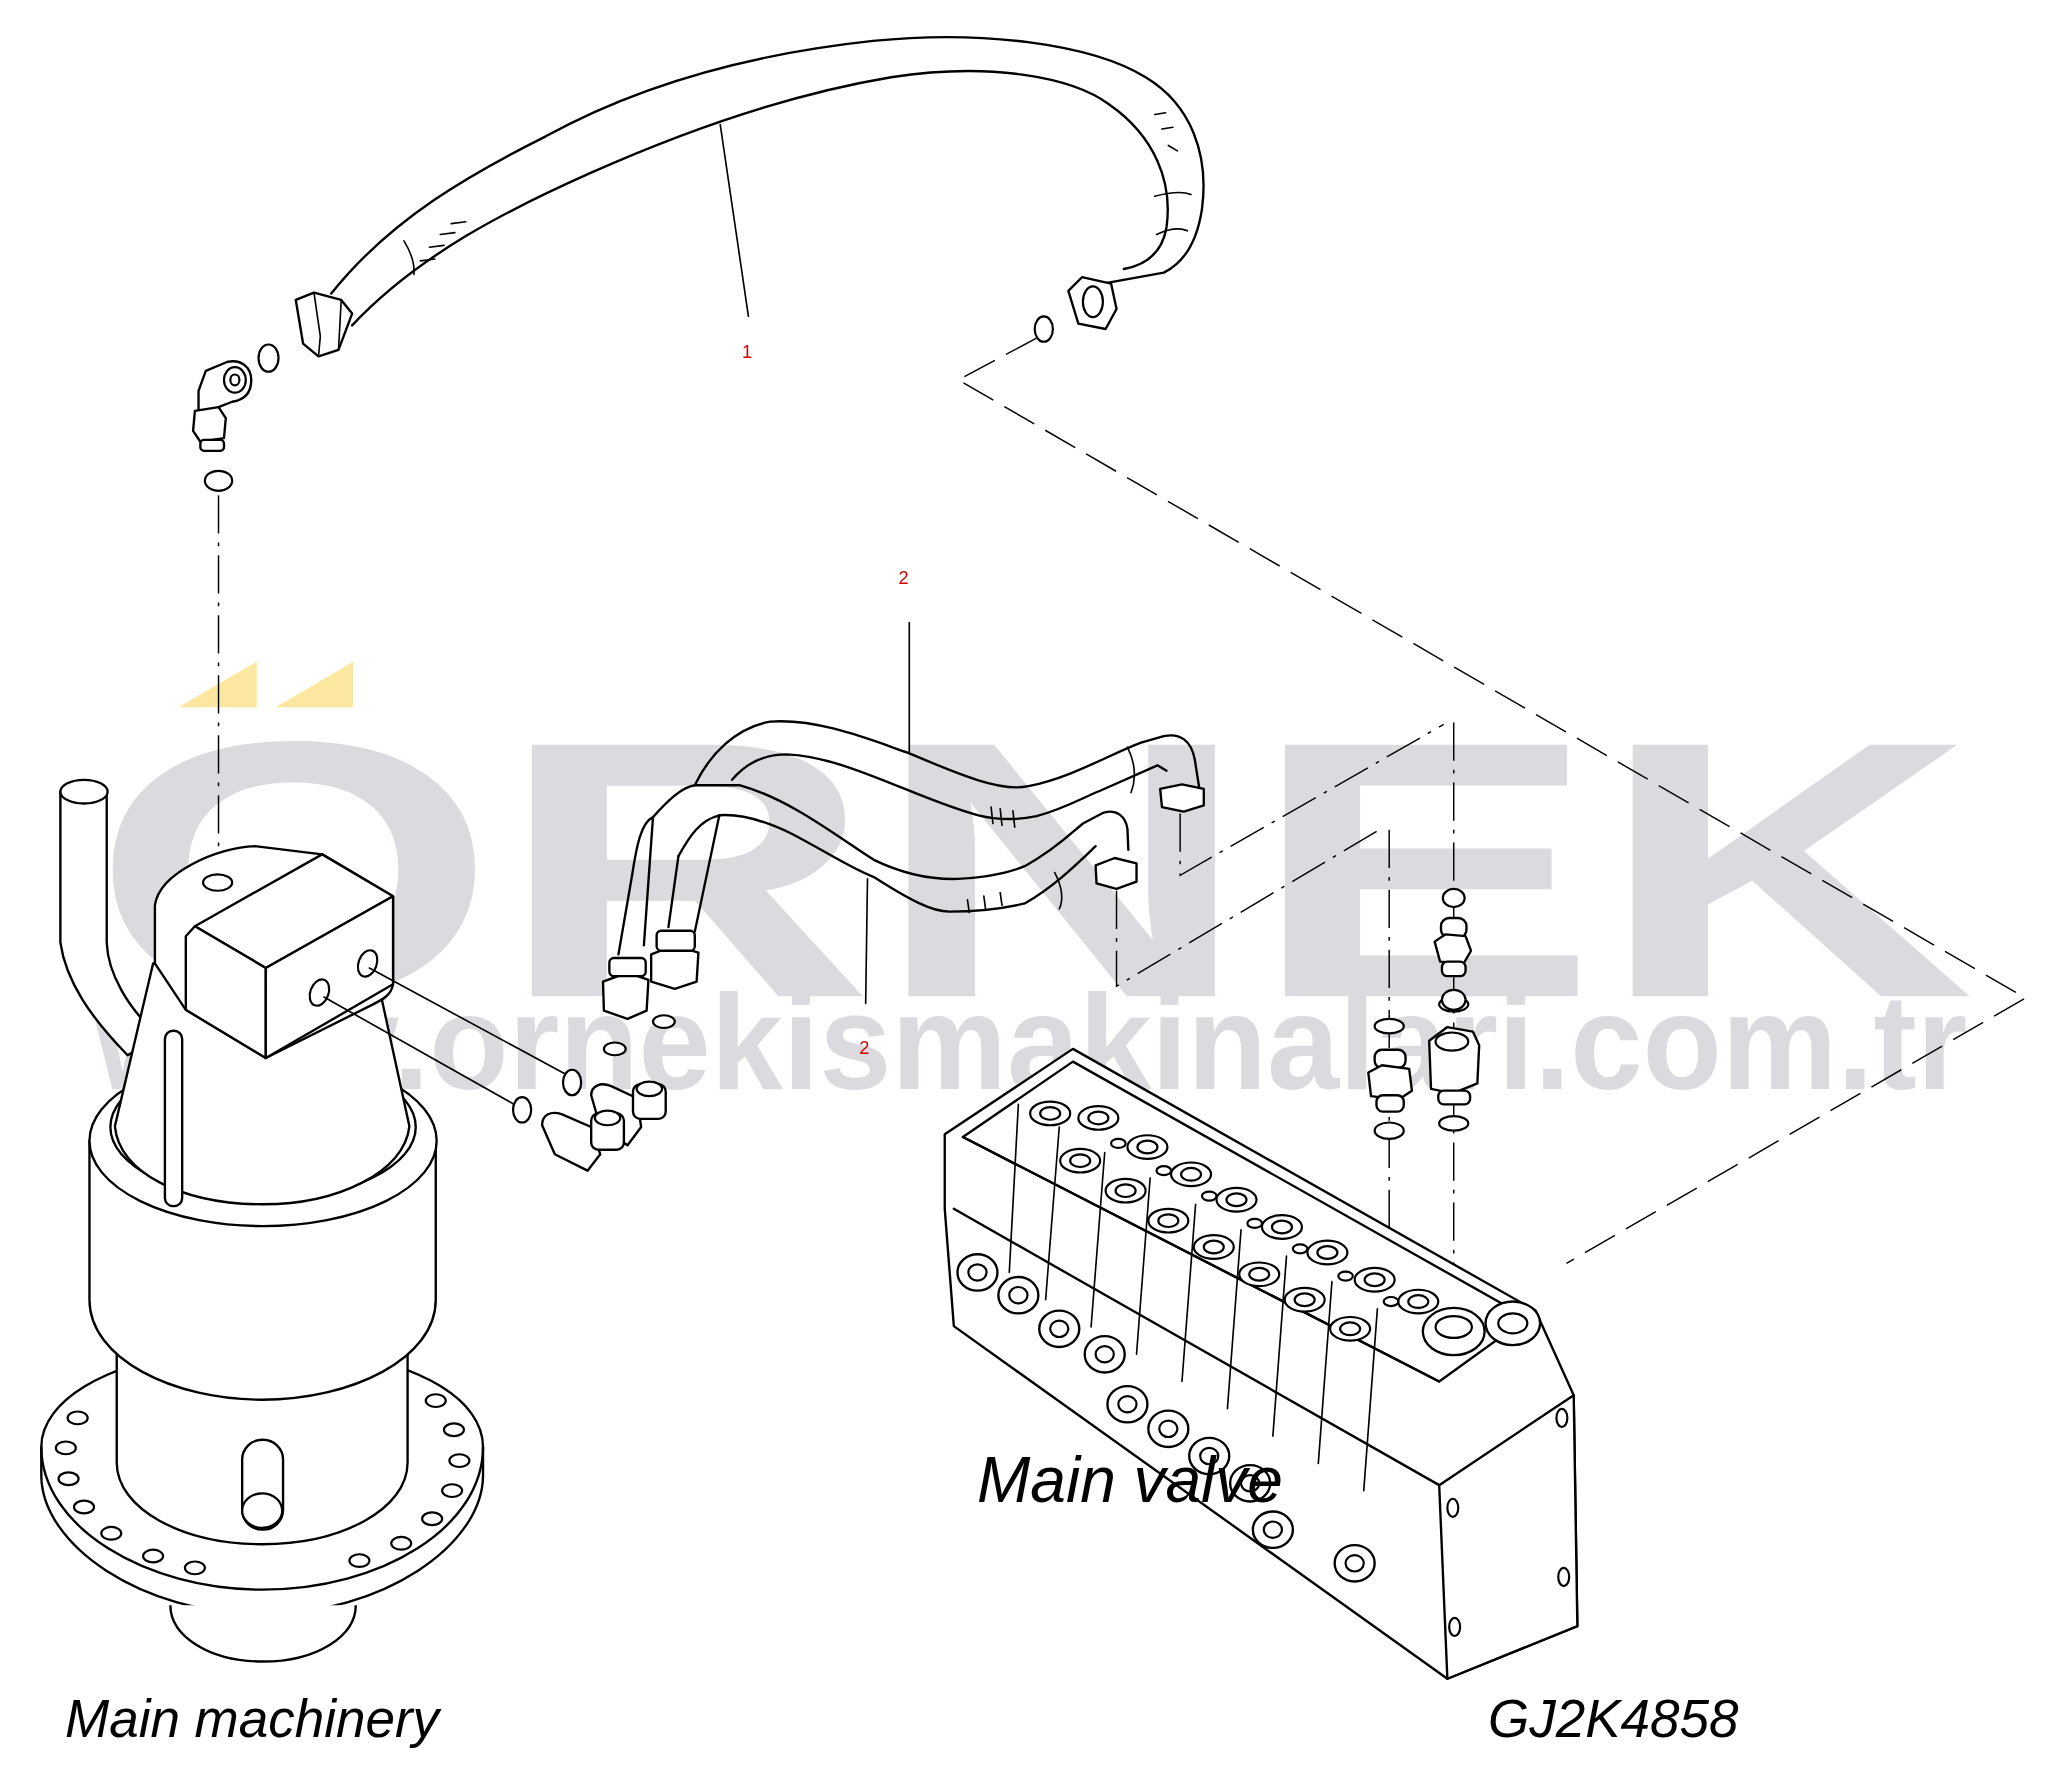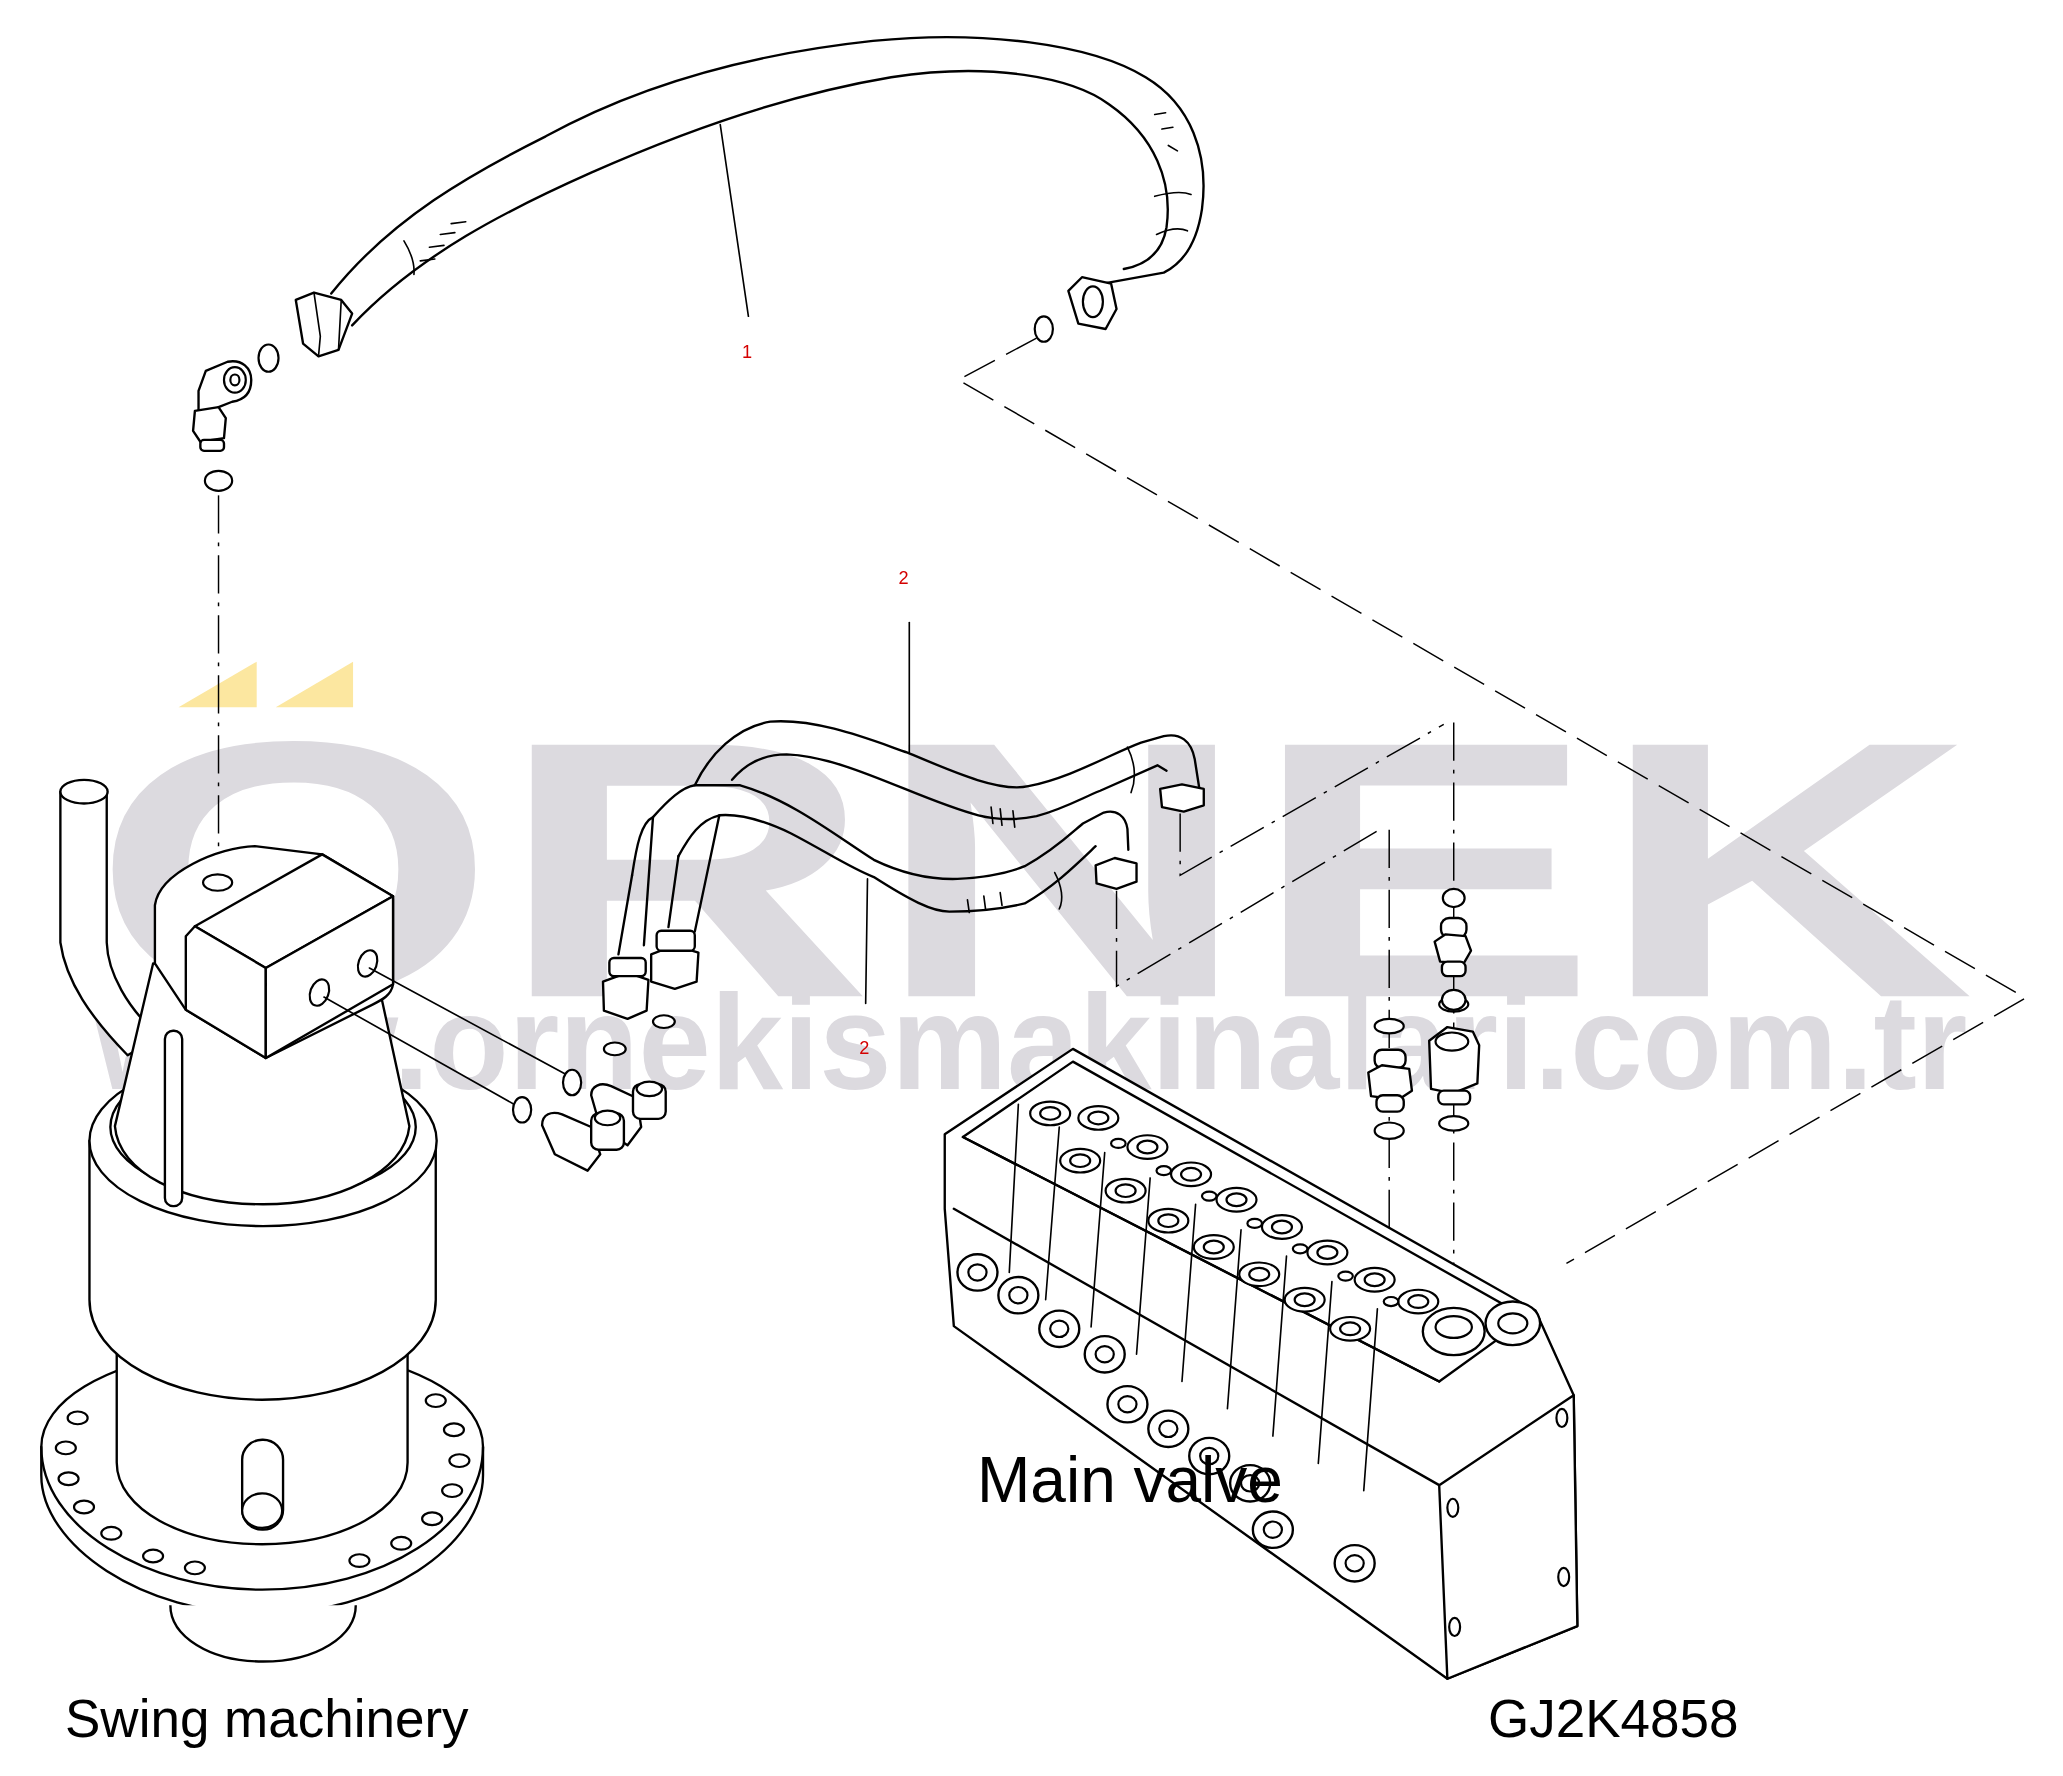--- a/index.html
+++ b/index.html
@@ -6,21 +6,21 @@
   body { width: 2064px; height: 1776px; overflow: hidden; position: relative; font-family: "Liberation Sans", sans-serif; }
   #canvas { position: absolute; left: 0; top: 0; width: 2064px; height: 1776px; }
   .ln { fill: none; stroke: #000; stroke-width: 2.6; stroke-linejoin: round; stroke-linecap: round; }
   .ln-thin { fill: none; stroke: #000; stroke-width: 1.8; stroke-linecap: round; }
   .dash { fill: none; stroke: #000; stroke-width: 1.6; stroke-dasharray: 38 14; }
   .dashdot { fill: none; stroke: #000; stroke-width: 1.6; stroke-dasharray: 42 10 4 10; }
   .fillw { fill: #fff; stroke: #000; stroke-width: 2.6; stroke-linejoin: round; }
   .wm { fill: #dcdadf; font-family: "Liberation Sans", sans-serif; font-weight: bold; }
   .accent { fill: #fce7a0; }
   .callout { fill: #d40000; font-family: "Liberation Sans", sans-serif; font-size: 20px; }
-  .caption { position: absolute; font-family: "Liberation Sans", sans-serif; color: #000; font-size: 53px; line-height: 1; white-space: nowrap; }
+  .caption { position: absolute; font-family: "Liberation Sans", sans-serif; color: #000; font-size: 53px; line-height: 1; white-space: nowrap; font-style: italic; }
   .hole { fill: #fff; stroke: #000; stroke-width: 2.4; }
 </style>
 </head>
 <body>
 
 <svg id="canvas" viewBox="0 0 2270 1954" xmlns="http://www.w3.org/2000/svg">
 
   <g>
     <polygon class="accent" points="196,778 282,728 282,778"></polygon>
     <polygon class="accent" points="303,778 388,728 388,778"></polygon>
@@ -272,15 +272,15 @@
     <g>
       <rect class="fillw" x="1585" y="1010" width="28" height="22" rx="9"></rect>
       <polygon class="fillw" points="1578,1036 1590,1028 1612,1030 1618,1046 1610,1060 1584,1058"></polygon>
       <rect class="fillw" x="1586" y="1058" width="26" height="16" rx="6"></rect>
     </g>
     <ellipse class="hole" cx="1599" cy="1100" rx="13" ry="11"></ellipse>
   </g>
 </svg>
 
 <div class="caption" style="left:977px; top:1448px; font-size:64px;">Main valve</div>
-<div class="caption" style="left:65px; top:1692px; font-size:53px;">Swing machinery</div>
+<div class="caption" style="left:65px; top:1692px; font-size:53px;">Main machinery</div>
 <div class="caption" style="left:1488px; top:1692px; font-size:53px;text-align:center;">GJ2K4858</div>
 
 
 </body></html>

